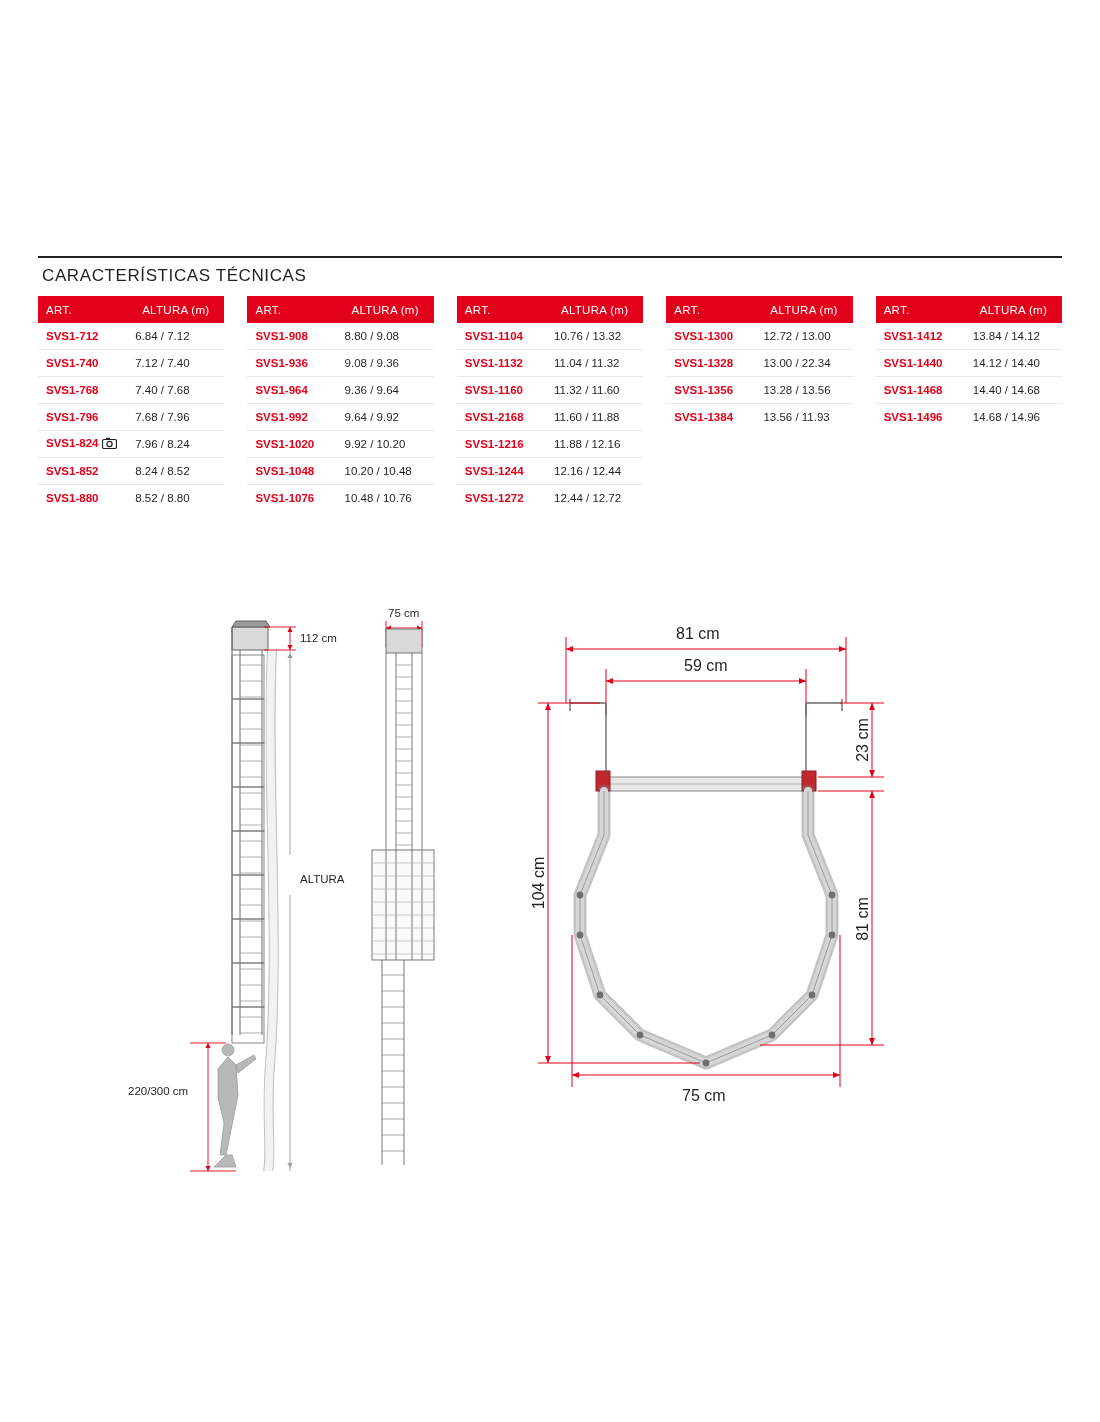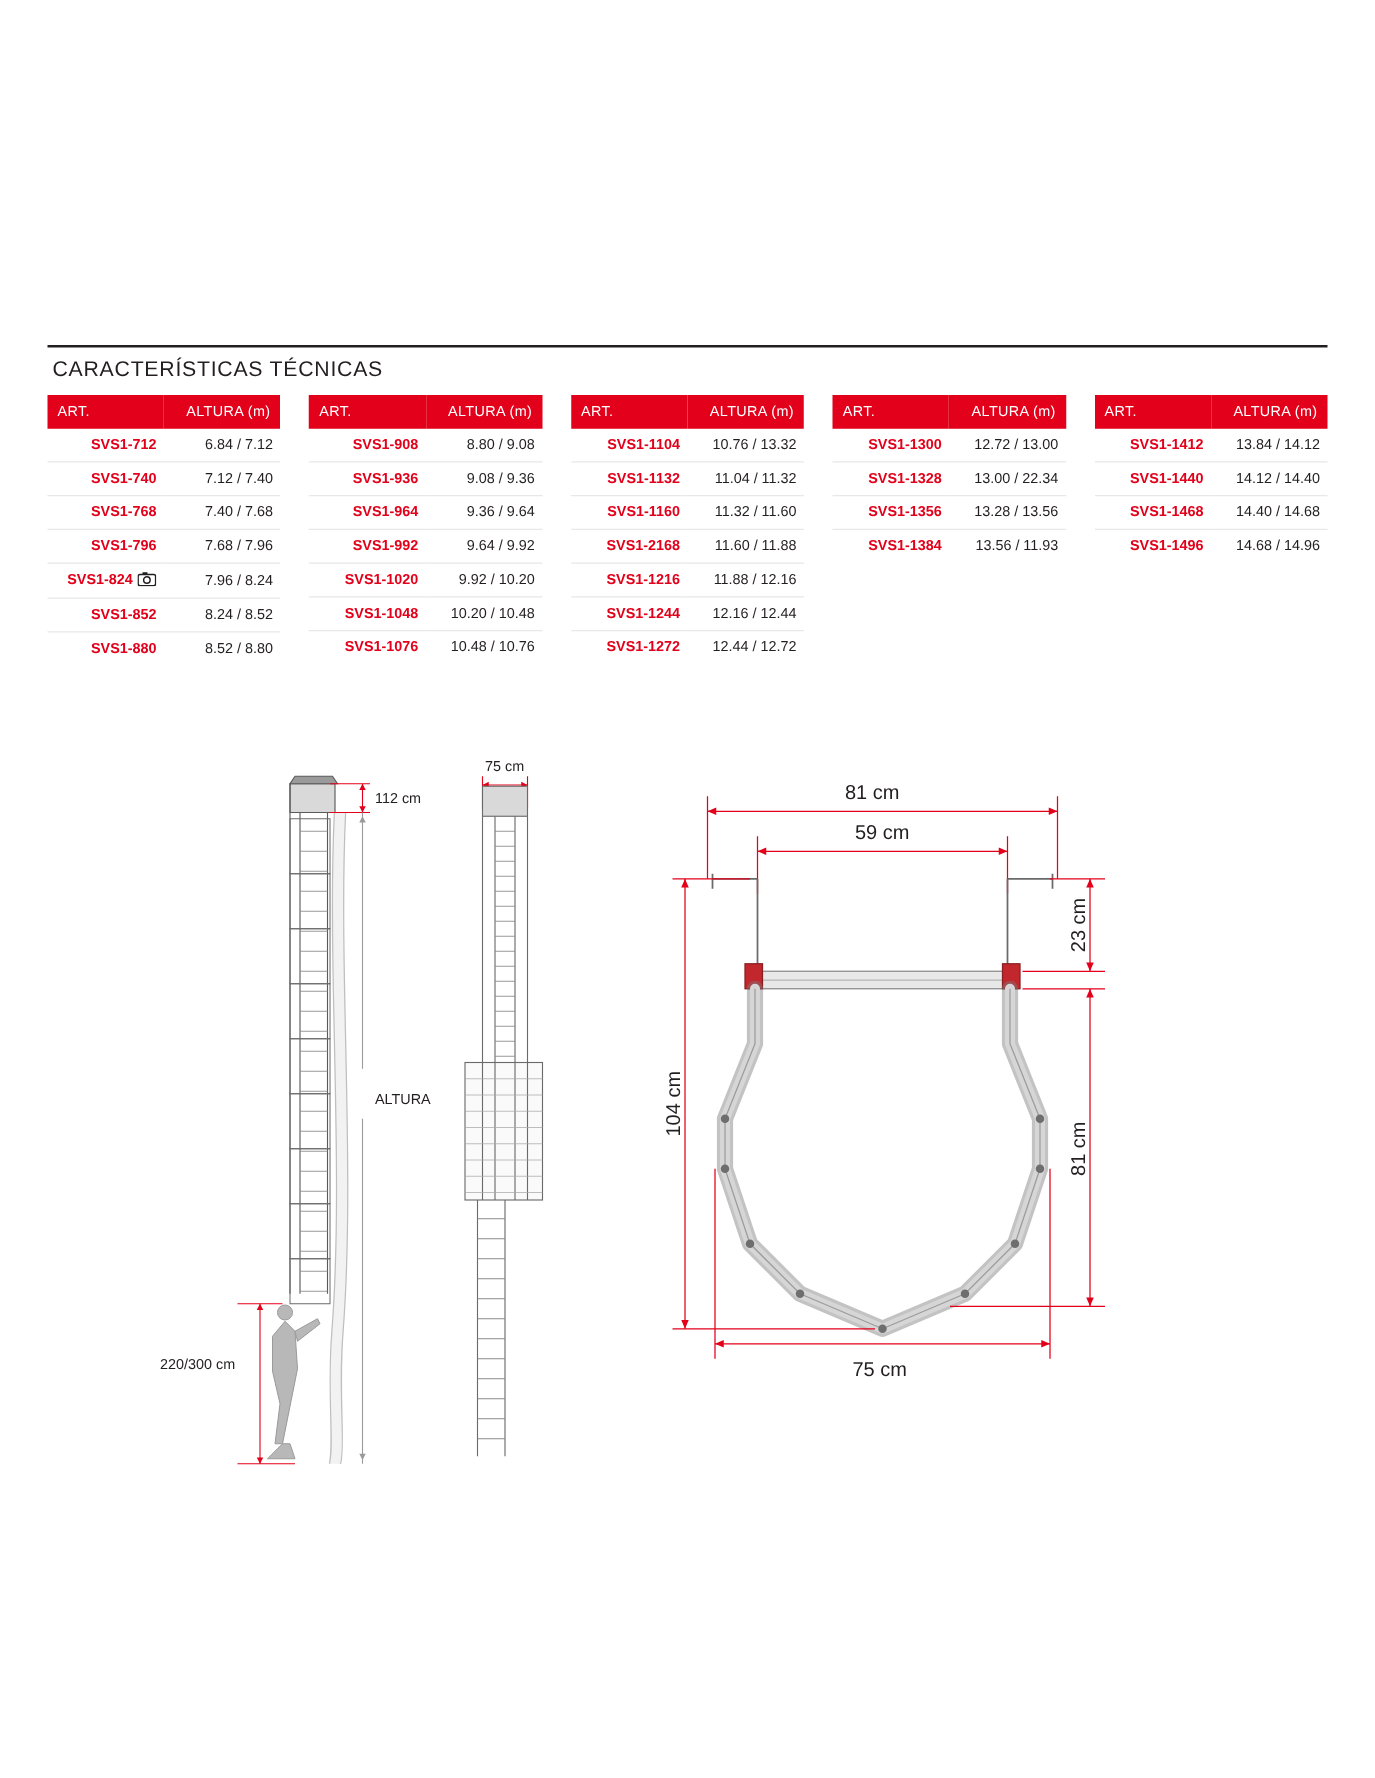--- a/index.html
+++ b/index.html
@@ -13,21 +13,21 @@
     position: relative;
     font-family: "Liberation Sans", sans-serif;
     color: #231f20;
     overflow: hidden;
   }
 
   
   #specs {
     position: absolute;
     left: 38px;
-    top: 276px;
+    top: 256px;
     width: 1024px;
   }
   .top-rule {
     width: 100%;
     height: 2px;
     background: #231f20;
   }
   .section-title {
     font-size: 17px;
     letter-spacing: 0.6px;
@@ -51,30 +51,29 @@
     color: #ffffff;
     font-size: 11.5px;
     font-weight: 400;
     text-align: left;
     padding: 6px 8px 6px 8px;
     letter-spacing: 0.3px;
     height: 15px;
     margin-top: 20px;
   }
   table.spec th.alt {
-    text-align: right;
+    text-align: center;
     padding-left: 4px;
   }
   table.spec td {
     font-size: 11.5px;
     padding: 6px 6px 6px 8px;
     border-bottom: 1px solid #e8e8e8;
     height: 14px;
     white-space: nowrap;
-    text-align: right;
   }
   table.spec td.art {
     color: #e2001a;
     font-weight: bold;
     width: 88px;
   }
   table.spec td.val {
     color: #231f20;
     padding-left: 4px;
   }

